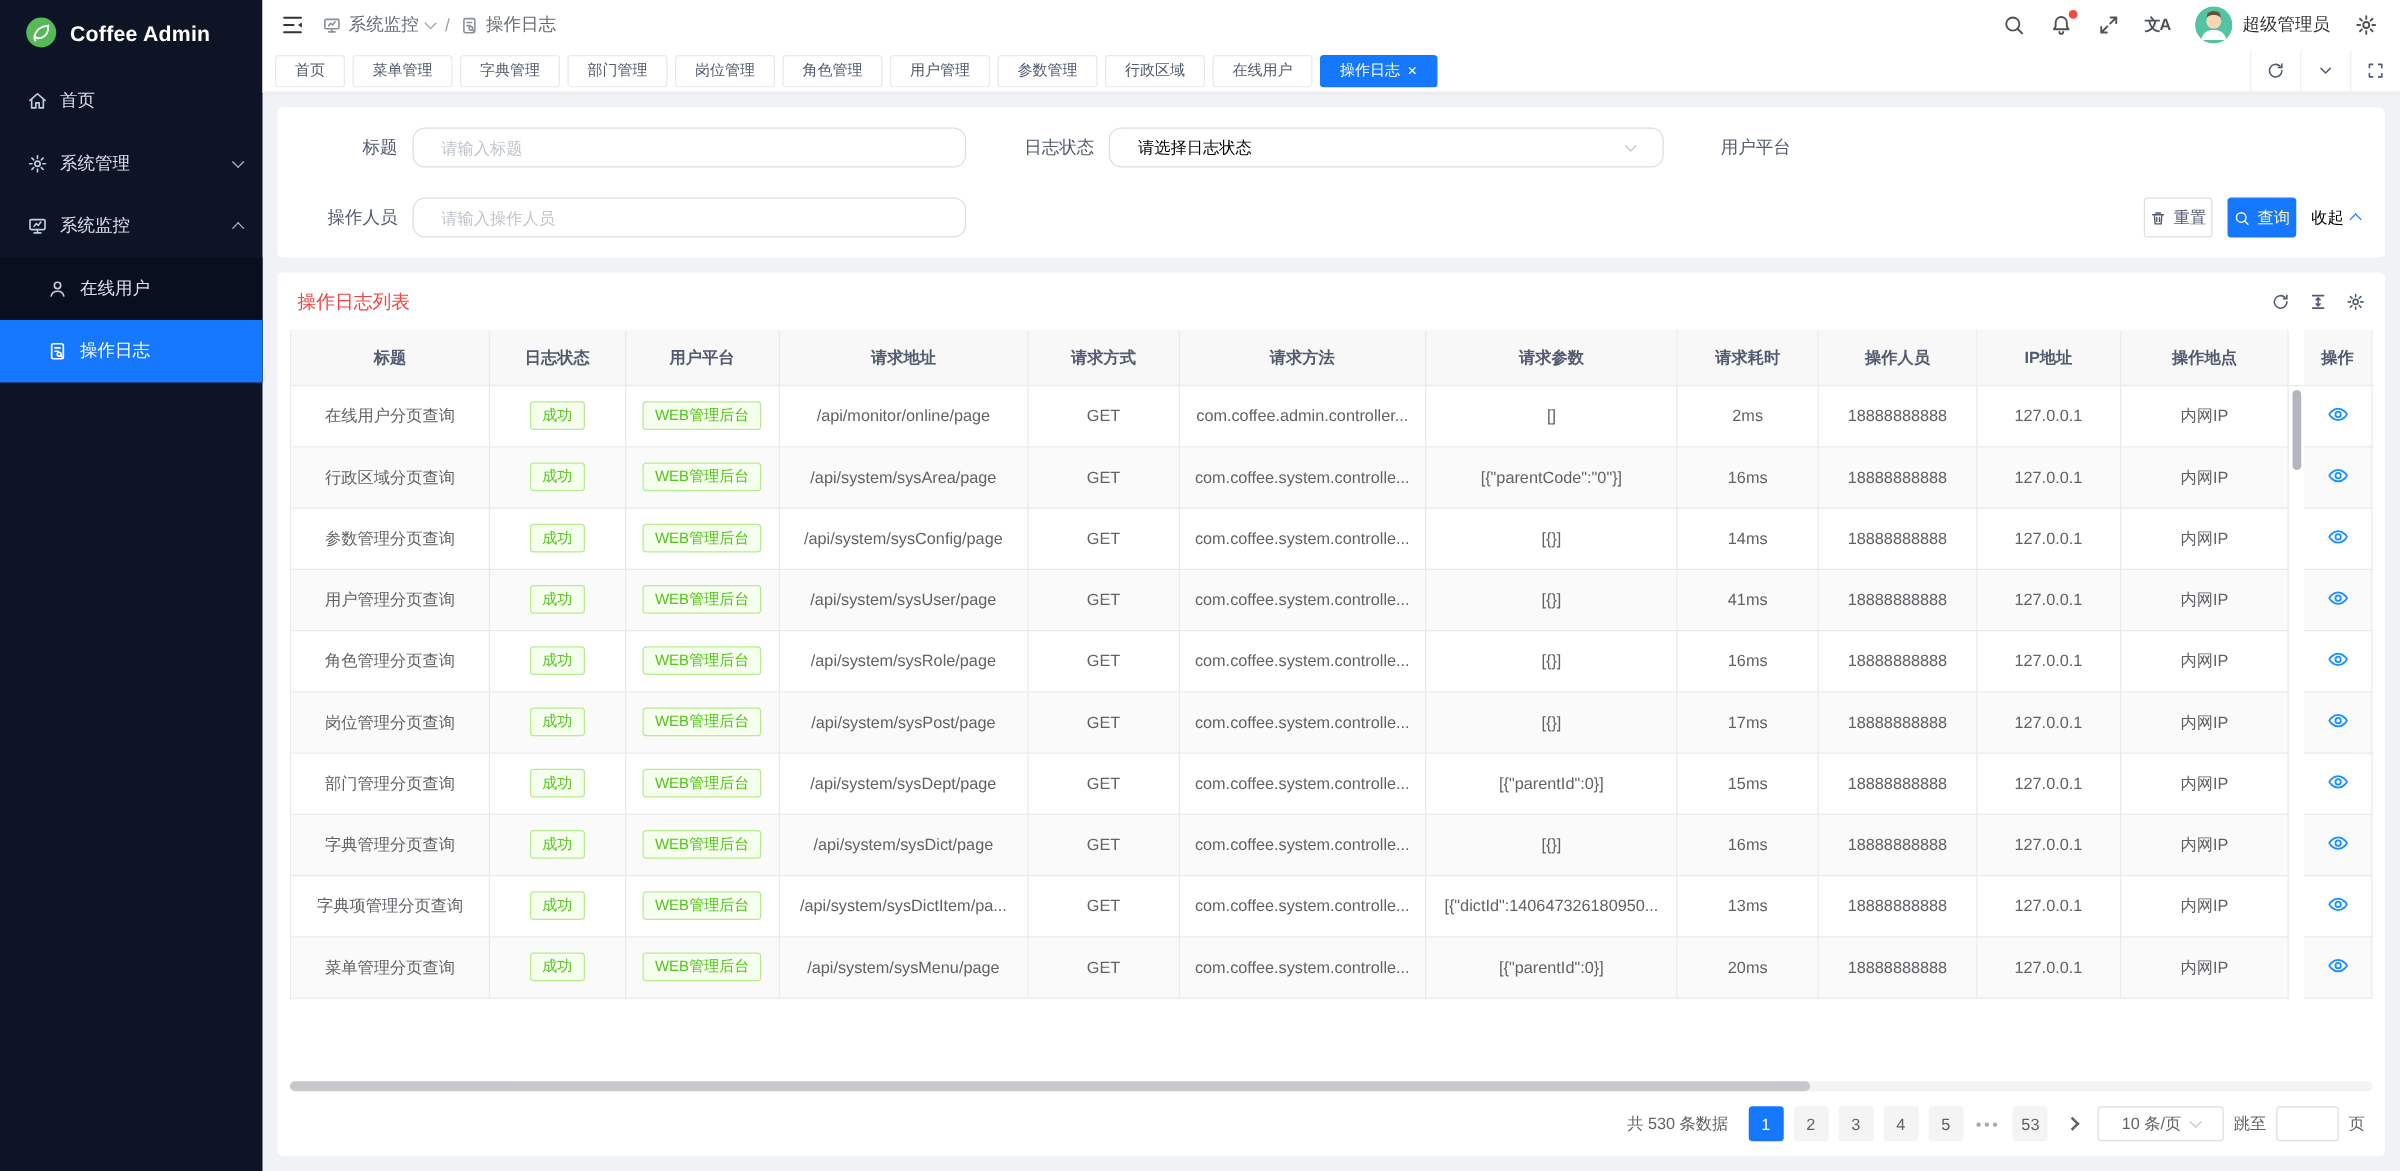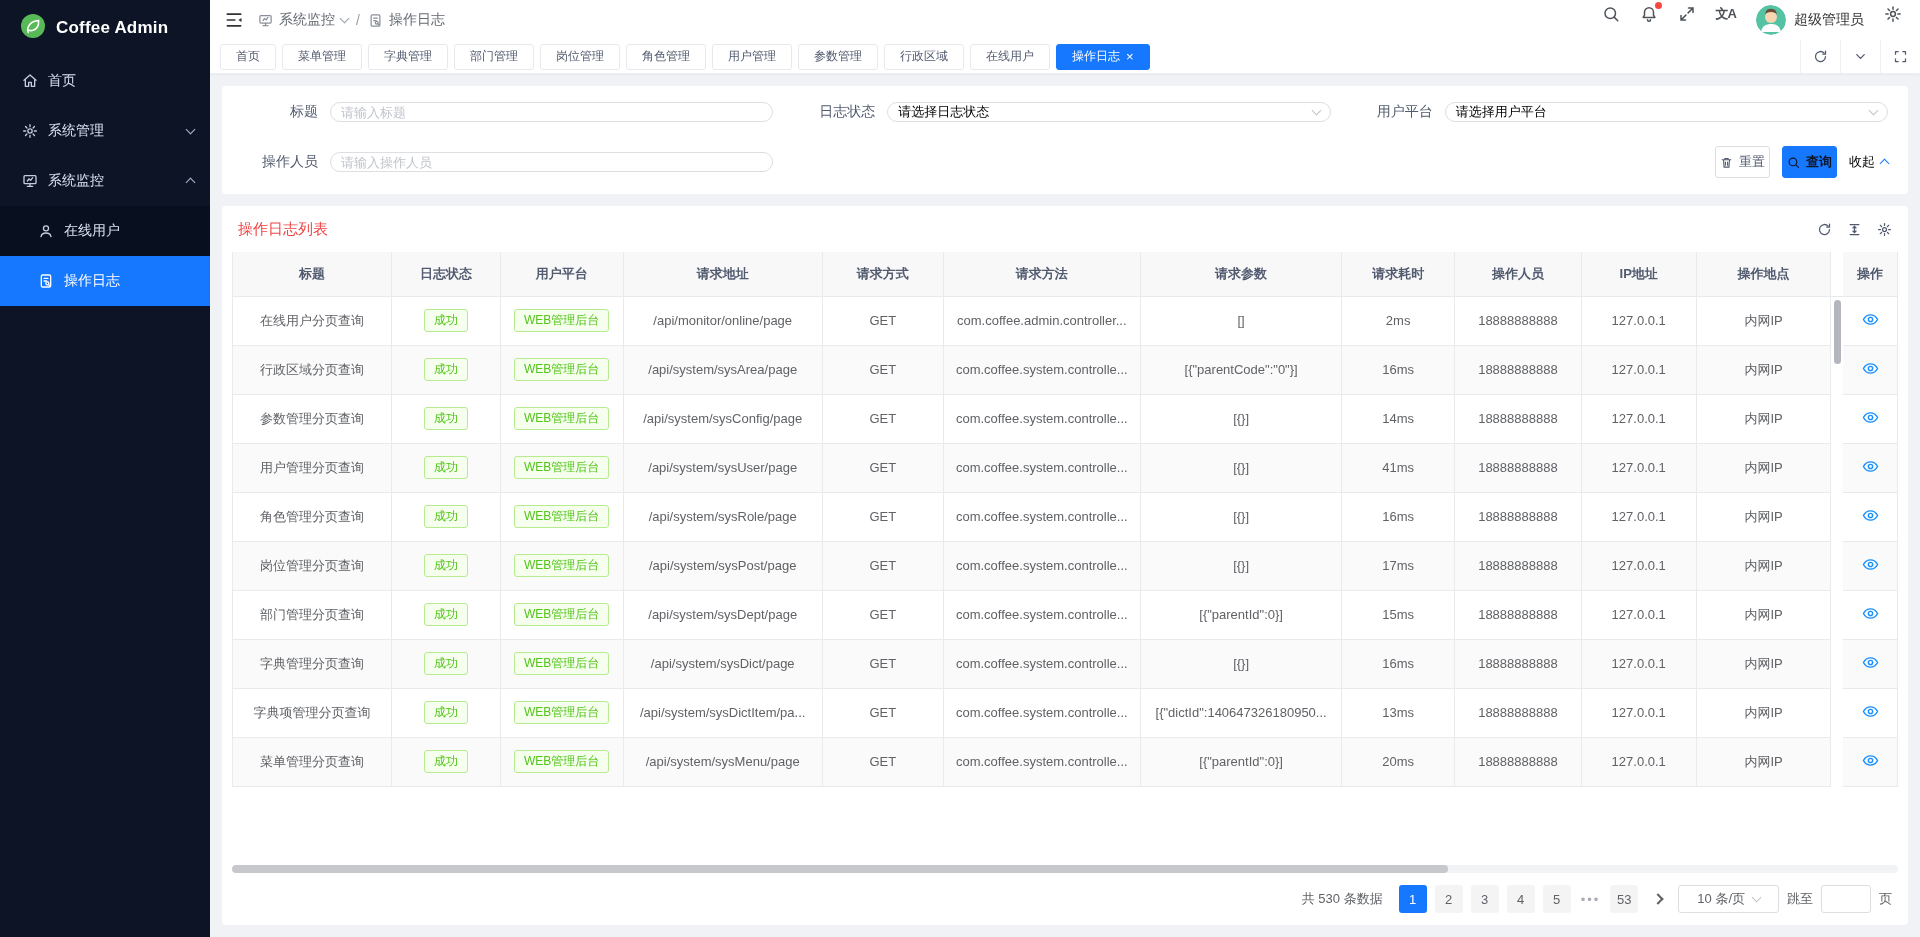--- a/index.html
+++ b/index.html
@@ -21,21 +21,21 @@
   .menu-item.active { background:#1677ff; color:#fff; }
   .menu-item.active .mi-icon { color:#fff; }
 
   
   .main { flex:1; display:flex; flex-direction:column; min-width:0; }
   .topbar { height:40px; background:#fff; display:flex; align-items:center; padding:0 18px 0 14px; gap:14px; }
   .fold-btn { color:#333; width:20px; height:20px; cursor:pointer; }
   .crumb { display:flex; align-items:center; gap:6px; font-size:14px; color:#656a72; }
   .crumb .c-icon { width:15px; height:15px; color:#8a9099; }
   .crumb .sep { color:#9aa0a8; margin:0 2px; }
-  .topbar-right { margin-left:auto; display:flex; align-items:flex-start; gap:20px; }
+  .topbar-right { margin-left:auto; display:flex; align-items:center; gap:20px; }
   .tb-icon { width:18px; height:18px; color:#4e5358; cursor:pointer; position:relative; }
   .badge-dot { position:absolute; top:-3px; right:-4px; width:7px; height:7px; border-radius:50%; background:#f5483f; }
   .translate { font-size:13px; font-weight:bold; color:#4e5358; cursor:pointer; letter-spacing:-1px; }
   .userbox { display:flex; align-items:center; gap:8px; cursor:pointer; }
   .avatar { width:30px; height:30px; border-radius:50%; overflow:hidden; }
   .username { font-size:14px; color:#333; }
 
   
   .tabsbar { height:34px; background:#fff; border-bottom:1px solid #eceef1; display:flex; align-items:center; box-shadow:0 1px 2px rgba(0,0,0,.04); }
   .tabs { flex:1; display:flex; align-items:center; gap:6px; padding:0 10px; overflow:hidden; }
@@ -47,29 +47,29 @@
   .tool-cell svg { width:15px; height:15px; }
 
   
   .content { flex:1; padding:12px; display:flex; flex-direction:column; min-height:0; }
   .card { background:#fff; border-radius:4px; }
 
   .search-card { padding:16px 20px 4px; }
   .s-grid { display:grid; grid-template-columns:1fr 1fr 1fr; column-gap:26px; row-gap:12px; }
   .f-group { display:flex; align-items:center; margin-bottom:12px; }
   .f-label { width:88px; text-align:right; font-size:14px; color:#515a6e; padding-right:12px; white-space:nowrap; }
-  .f-ctrl { flex:1; height:20px; border:1px solid #dcdee2; border-radius:10px; background:#fff; display:flex; align-items:center; padding:0 10px; font-size:13px; }
+  .f-ctrl { flex:1; height:32px; border:1px solid #dcdee2; border-radius:10px; background:#fff; display:flex; align-items:center; padding:0 22px; font-size:13px; }
   input.f-ctrl { color:#515a6e; outline:none; }
   input.f-ctrl::placeholder { color:#c0c4cc; }
   .select .ph { flex:1; color:#000000; }
   .select .chev { border-color:#c0c4cc; }
   .actions { grid-column:2 / 4; display:flex; justify-content:flex-end; align-items:center; gap:12px; margin-bottom:12px; }
   .btn { height:32px; display:inline-flex; align-items:center; gap:6px; padding:0 4px; border-radius:3px; font-size:13px; cursor:pointer; border:1px solid #dcdee2; background:#fff; color:#515a6e; }
   .btn svg { width:13px; height:13px; }
-  .btn.primary { background:#1677ff; border-color:#1677ff; color:#0f172a;font-weight:bold; }
+  .btn.primary { background:#1677ff; border-color:#1677ff; color:#fef9c3; }
   .collapse-link { display:inline-flex; align-items:center; gap:6px; color:#000000; font-size:13px; cursor:pointer; }
   .collapse-link .chev { border-color:#1677ff; }
 
   
   .table-card { margin-top:12px; flex:1; display:flex; flex-direction:column; min-height:0; }
   .card-head { height:46px; display:flex; align-items:center; padding:0 16px; }
   .card-title { font-size:15px; color:#ef4444; }
   .card-tools { margin-left:auto; display:flex; align-items:center; gap:15px; color:#515a6e; }
   .card-tools svg { width:15px; height:15px; cursor:pointer; }
 
@@ -285,24 +285,20 @@
           </div>
           <div class="f-group">
             <span class="f-label">日志状态</span>
             <div class="f-ctrl select">
               <span class="ph">请选择日志状态</span>
               <i class="chev down"></i>
             </div>
           </div>
           <div class="f-group">
             <span class="f-label">用户平台</span>
-            <div class="f-ctrl select">
-              <span class="ph">请选择用户平台</span>
-              <i class="chev down"></i>
-            </div>
           </div>
           <div class="f-group">
             <span class="f-label">操作人员</span>
             <input class="f-ctrl" placeholder="请输入操作人员" style="">
           </div>
           <div class="actions">
             <button class="btn">
               <svg viewBox="0 0 24 24" fill="none" stroke="currentColor" stroke-width="2" stroke-linecap="round">
                   <path d="M4 7h16M9 7V4.5h6V7M6.5 7l1 13.5h9l1-13.5M10 11v6M14 11v6"></path>
                 </svg>

